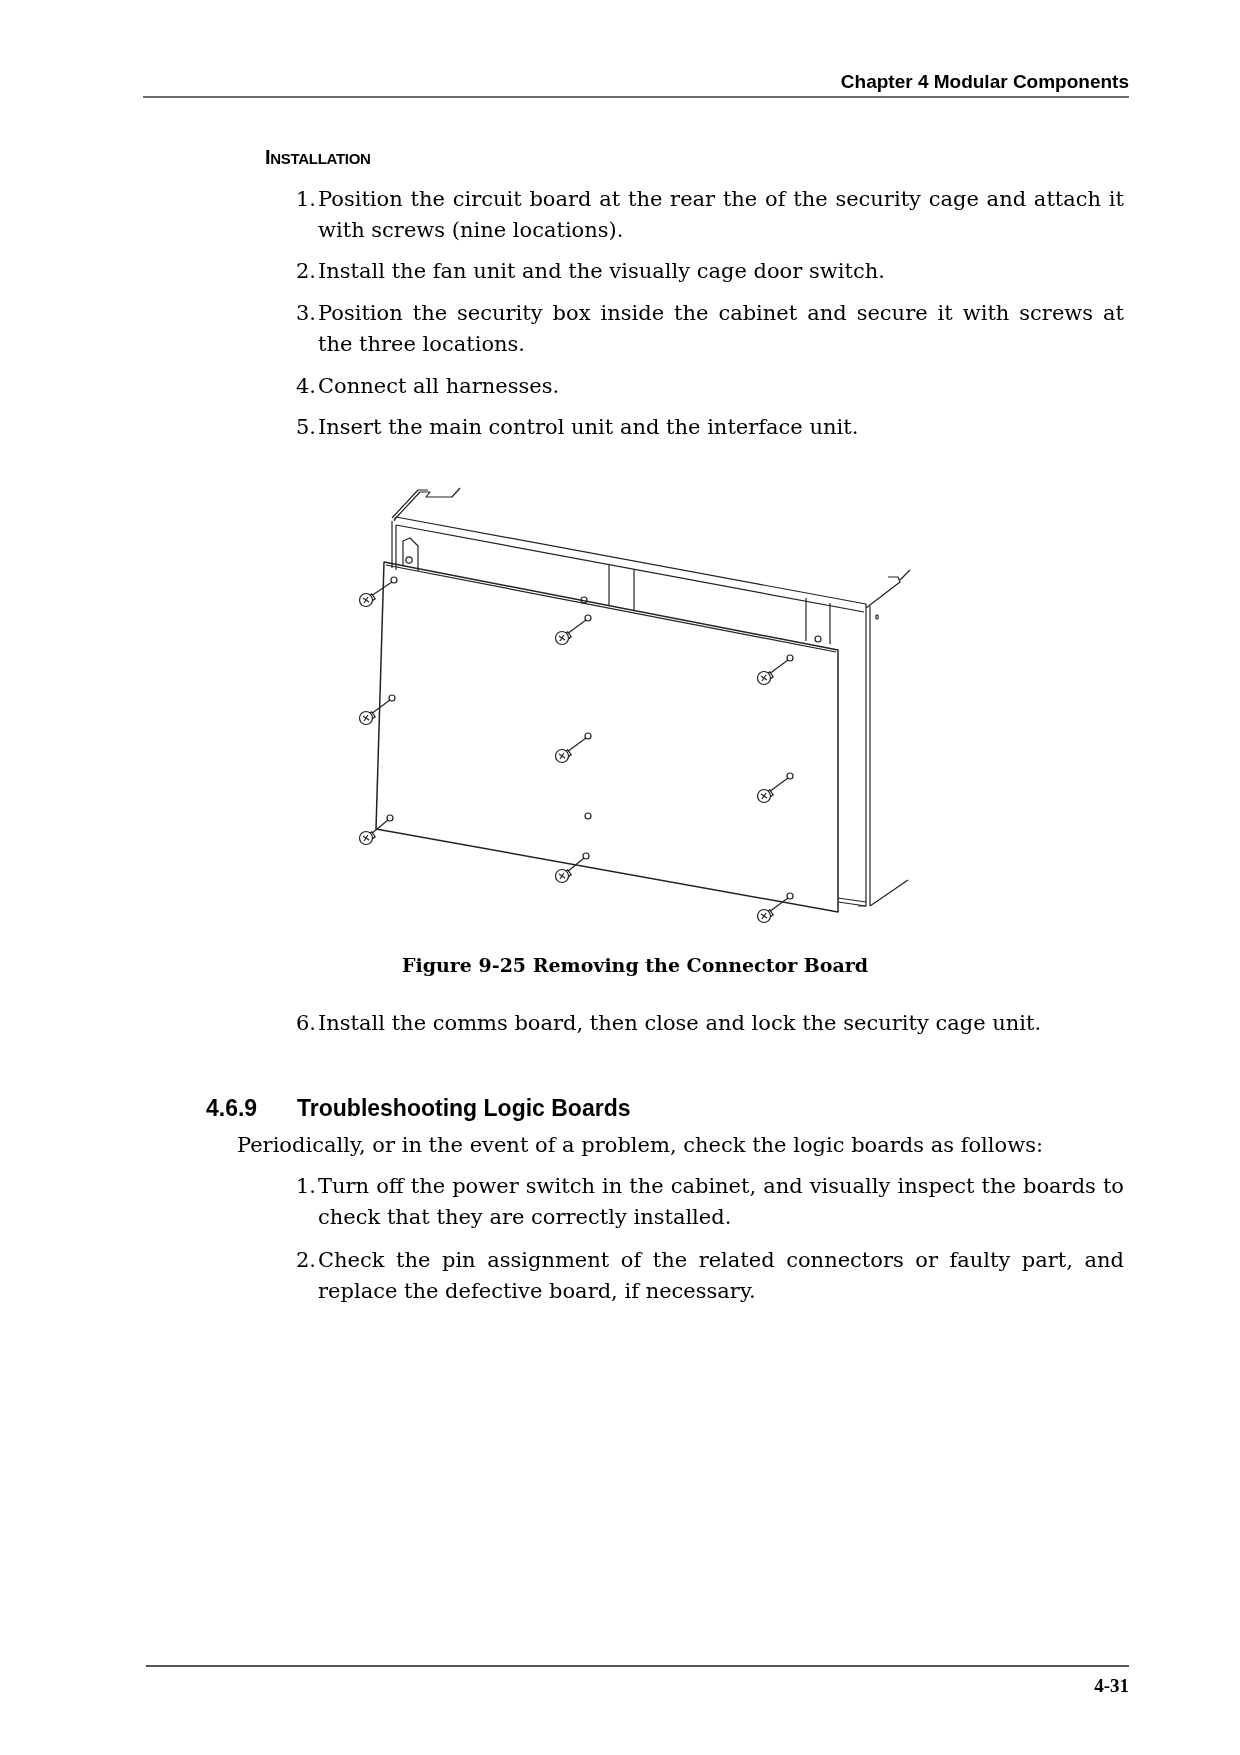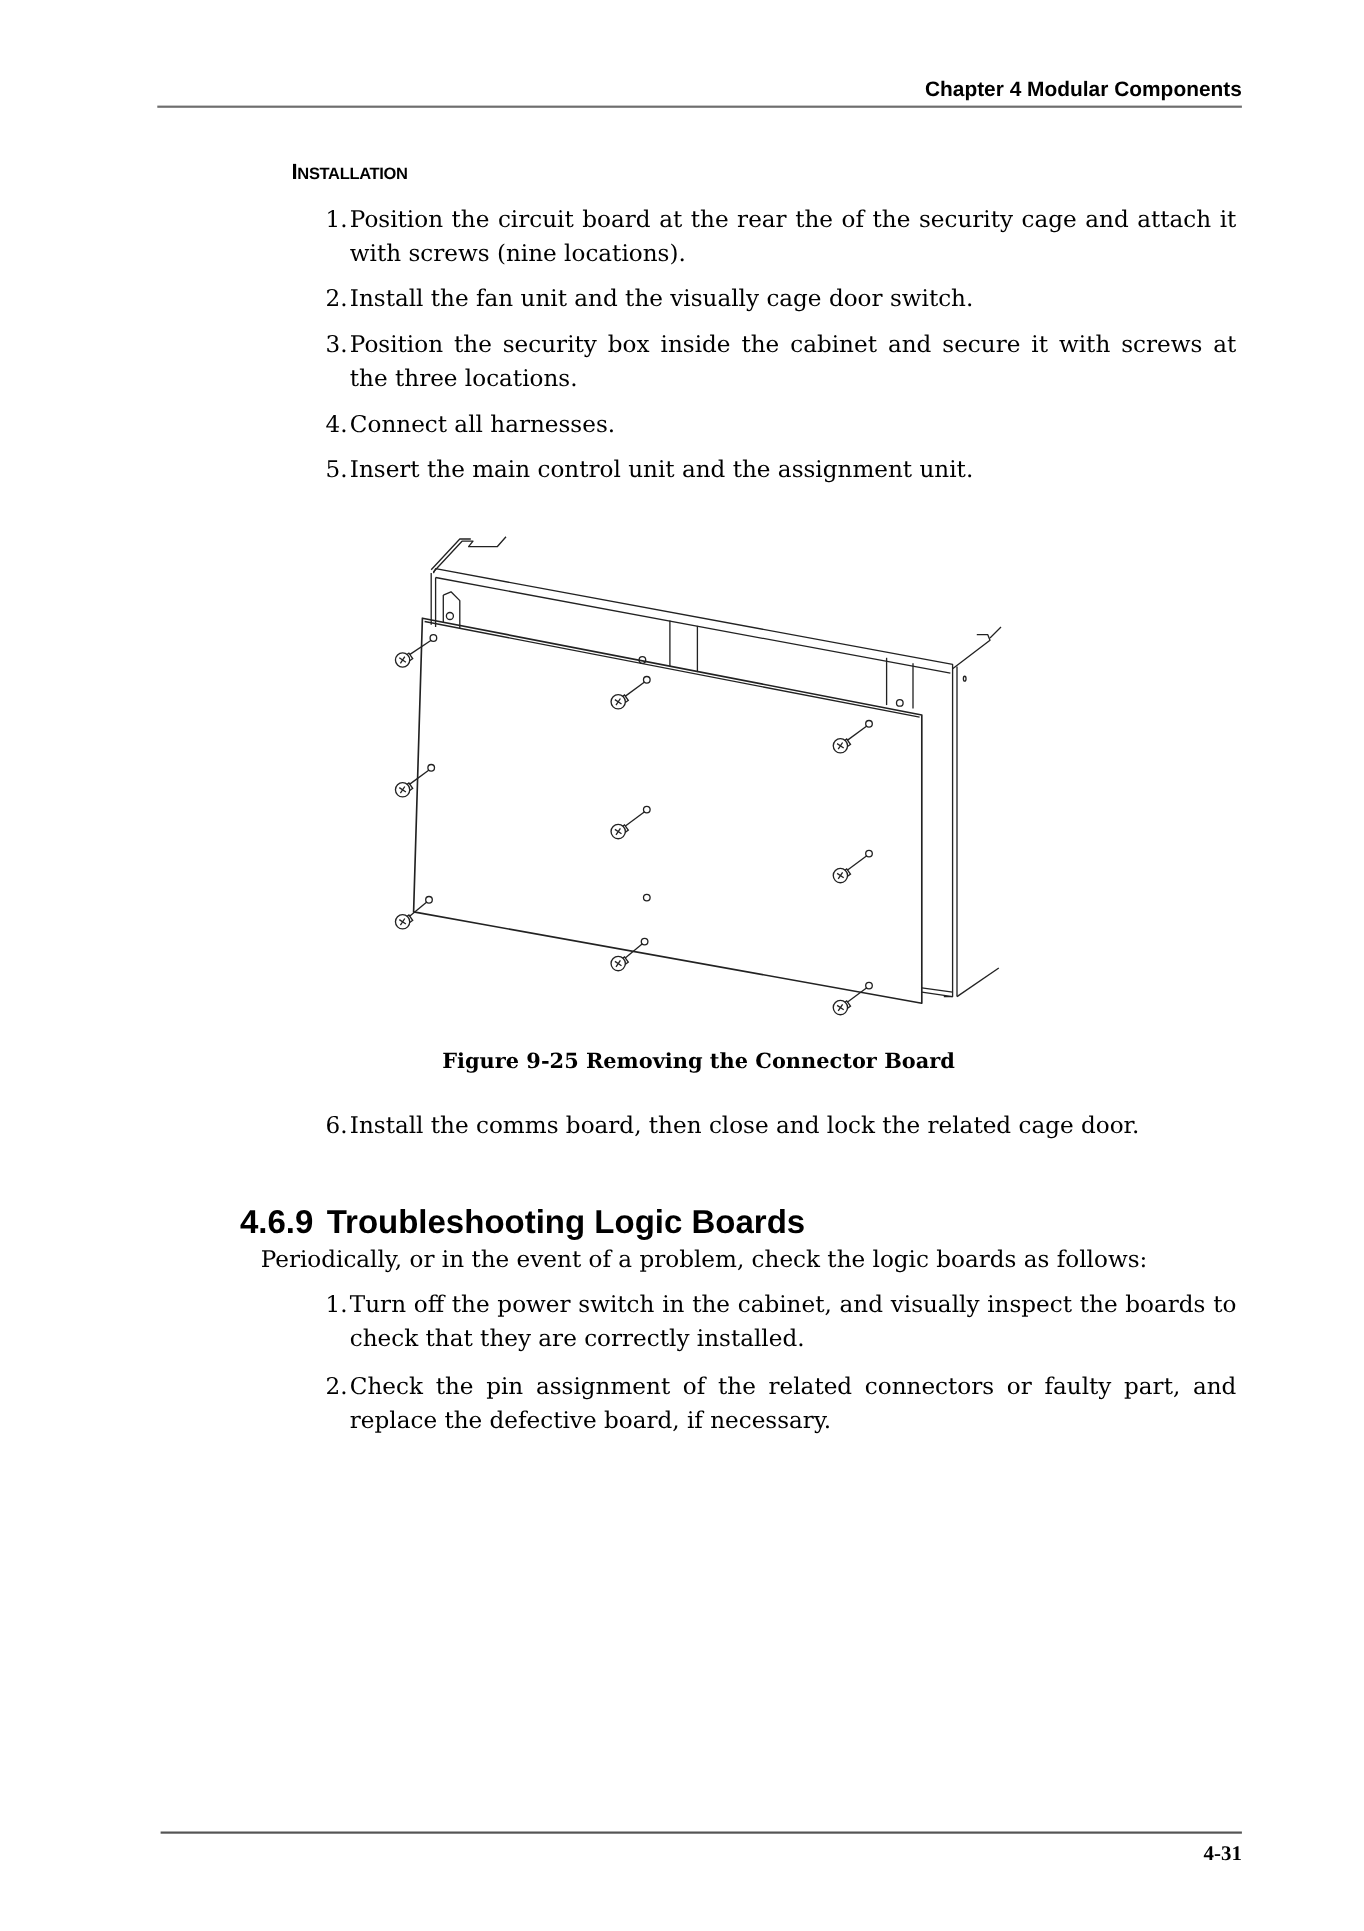--- a/index.html
+++ b/index.html
@@ -10,21 +10,21 @@
   .rule-top { left: 143px; top: 96px; width: 986px; }
   .rule-bottom { left: 146px; top: 1665px; width: 983px; background: #555; }
   .footer-page { right: 111px; top: 1675px; font-family: Liberation Serif, serif; font-weight: bold; font-size: 19px; }
   .subhead { left: 265px; top: 146px; font-family: "Liberation Sans", sans-serif; font-weight: bold; font-size: 20px; letter-spacing: -0.3px; }
   .subhead .sc { font-size: 15px; }
   .serif { font-family: "DejaVu Serif", serif; font-size: 21px; line-height: 31px; }
   .item { position: absolute; left: 296px; width: 828px; }
   .item .num { position: absolute; left: 0; top: 0; width: 40px; }
   .item .txt { margin-left: 22px; text-align: justify; text-align-last: left; }
   .caption { left: 402px; top: 954px; font-family: "DejaVu Serif", serif; font-weight: bold; font-size: 19px; white-space: nowrap; }
-  .section-head { left: 206px; top: 1095px; font-family: "Liberation Sans", sans-serif; font-weight: bold; font-size: 30px; white-space: nowrap; text-align: center; }
+  .section-head { left: 206px; top: 1095px; font-family: "Liberation Sans", sans-serif; font-weight: bold; font-size: 23px; white-space: nowrap; }
   .section-head .secnum { display: inline-block; width: 91px; }
   .intro { left: 237px; top: 1130px; white-space: nowrap; }
   .figure { left: 330px; top: 470px; width: 620px; height: 460px; }
 </style>
 </head>
 <body>
 
 <div class="abs header-title">Chapter 4 Modular Components</div>
 <div class="rule rule-top"></div>
 
@@ -41,21 +41,21 @@
 <div class="item serif" style="top:298px;">
   <span class="num">3.</span>
   <div class="txt">Position the security box inside the cabinet and secure it with screws at the three locations.</div>
 </div>
 <div class="item serif" style="top:371px;">
   <span class="num">4.</span>
   <div class="txt">Connect all harnesses.</div>
 </div>
 <div class="item serif" style="top:412px;">
   <span class="num">5.</span>
-  <div class="txt">Insert the main control unit and the assignment unit.</div>
+  <div class="txt">Insert the main control unit and the interface unit.</div>
 </div>
 
 <svg class="abs figure" viewBox="330 470 620 460" xmlns="http://www.w3.org/2000/svg">
   <g fill="none" stroke="#222" stroke-width="1.2" stroke-linejoin="round">
 
     <path d="M394 520 L420 492 L430 492 L426 497 L452 497 L460 488"></path>
     <path d="M392 518 L418 490 L428 490"></path>
 
     <path d="M394 521 L396 517 L866 604 L866 610"></path>
     <path d="M396 525 L864 612"></path>
@@ -151,21 +151,21 @@
         <circle cx="764" cy="916" r="6.5"></circle>
         <path d="M761 914 L767 918 M762 919 L766 913" fill="none"></path>
       </g>
     </g>
 </svg>
 
 <div class="abs caption">Figure 9-25 Removing the Connector Board</div>
 
 <div class="item serif" style="top:1008px;">
   <span class="num">6.</span>
-  <div class="txt">Install the comms board, then close and lock the related cage door.</div>
+  <div class="txt">Install the comms board, then close and lock the security cage unit.</div>
 </div>
 
 <div class="abs section-head"><span class="secnum">4.6.9</span><span>Troubleshooting Logic Boards</span></div>
 <div class="abs serif intro">Periodically, or in the event of a problem, check the logic boards as follows:</div>
 
 <div class="item serif" style="top:1171px;">
   <span class="num">1.</span>
   <div class="txt">Turn off the power switch in the cabinet, and visually inspect the boards to check that they are correctly installed.</div>
 </div>
 <div class="item serif" style="top:1245px;">

